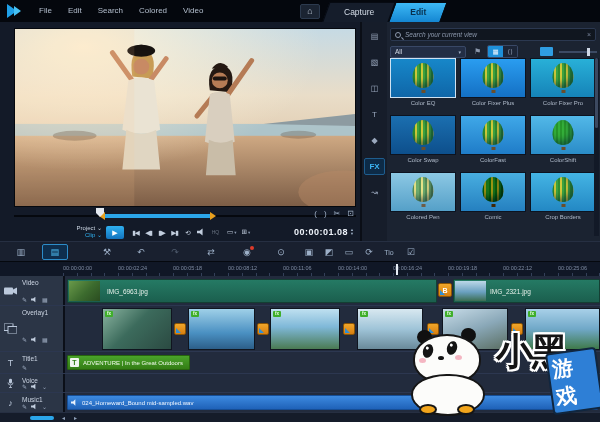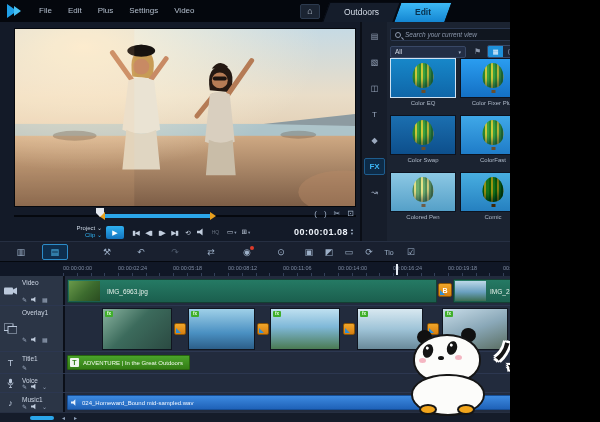--- a/index.html
+++ b/index.html
@@ -1,16 +1,16 @@
 <!DOCTYPE html>
 <html><head>
 <meta charset="utf-8">
 <style>
   html,body{margin:0;padding:0;background:#000;}
-  #app{position:relative;width:510px;height:422px;background:#121826;overflow:hidden;
+  #app{position:relative;width:600px;height:422px;background:#121826;overflow:hidden;
        font-family:"Liberation Sans",sans-serif;color:#c6d0de;-webkit-font-smoothing:antialiased;}
   #app *{box-sizing:border-box;}
 
   
   .menubar{position:absolute;left:0;top:0;width:600px;height:22px;background:#04070d;display:flex;align-items:center;z-index:30;}
   .logo{width:26px;height:16px;margin-left:5px;display:flex;align-items:center;}
   .menu-item{font-size:8px;color:#b4bfce;padding:0 8px;line-height:22px;cursor:default;}
   .tabbar{position:absolute;left:300px;top:0;height:22px;display:flex;align-items:flex-end;z-index:31;}
   .home-btn{width:20px;height:15px;margin:0 6px 3px 0;background:#1b2432;border:1px solid #2c3octet;border:1px solid #2c3a4e;border-radius:2px;
             color:#cfd9e6;font-size:9px;line-height:13px;text-align:center;}
@@ -180,27 +180,27 @@
 
   <div class="menubar">
     <div class="logo">
       <svg viewBox="0 0 26 16" width="26" height="16">
           <path d="M2 1 L12 8 L2 15 Z" fill="#1fa0e8"></path>
           <path d="M9 3 L16 8 L9 13 Z" fill="#45c2f5"></path>
         </svg>
     </div>
     <span class="menu-item">File</span>
     <span class="menu-item">Edit</span>
-    <span class="menu-item">Plus</span>
-    <span class="menu-item">Settings</span>
+    <span class="menu-item">Search</span>
+    <span class="menu-item">Colored</span>
     <span class="menu-item">Video</span>
   </div>
   <div class="tabbar">
     <div class="home-btn">⌂</div>
-    <div class="tab"><span>Outdoors</span></div>
+    <div class="tab"><span>Capture</span></div>
     <div class="tab active"><span>Edit</span></div>
   </div>
 
   <div class="preview-panel">
     <div class="video-frame">
       <svg viewBox="0 0 342 179" preserveAspectRatio="none">
         <defs>
           <linearGradient id="sky" x1="0" y1="0" x2="0" y2="1">
             <stop offset="0" stop-color="#c6dae4"></stop>
               <stop offset=".6" stop-color="#e9ddc8"></stop>

